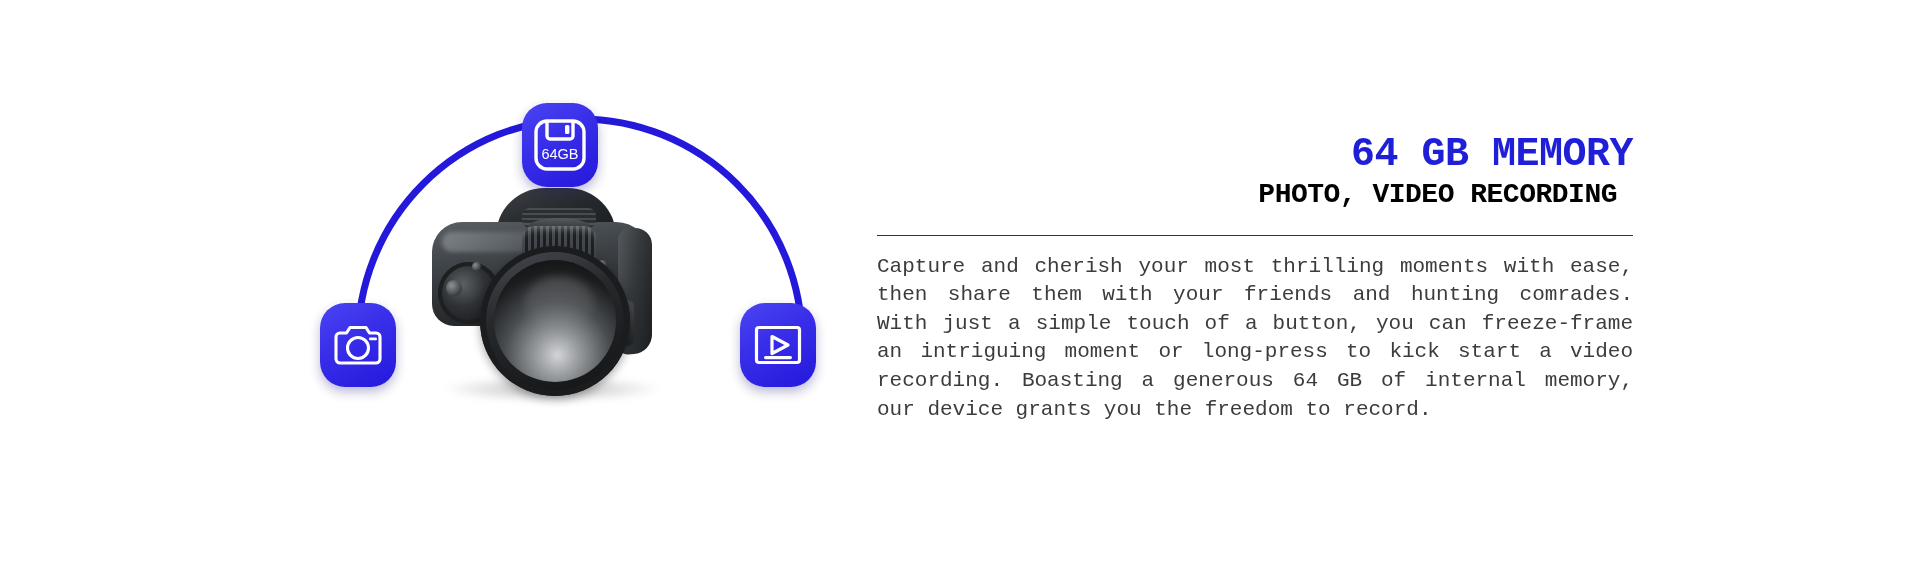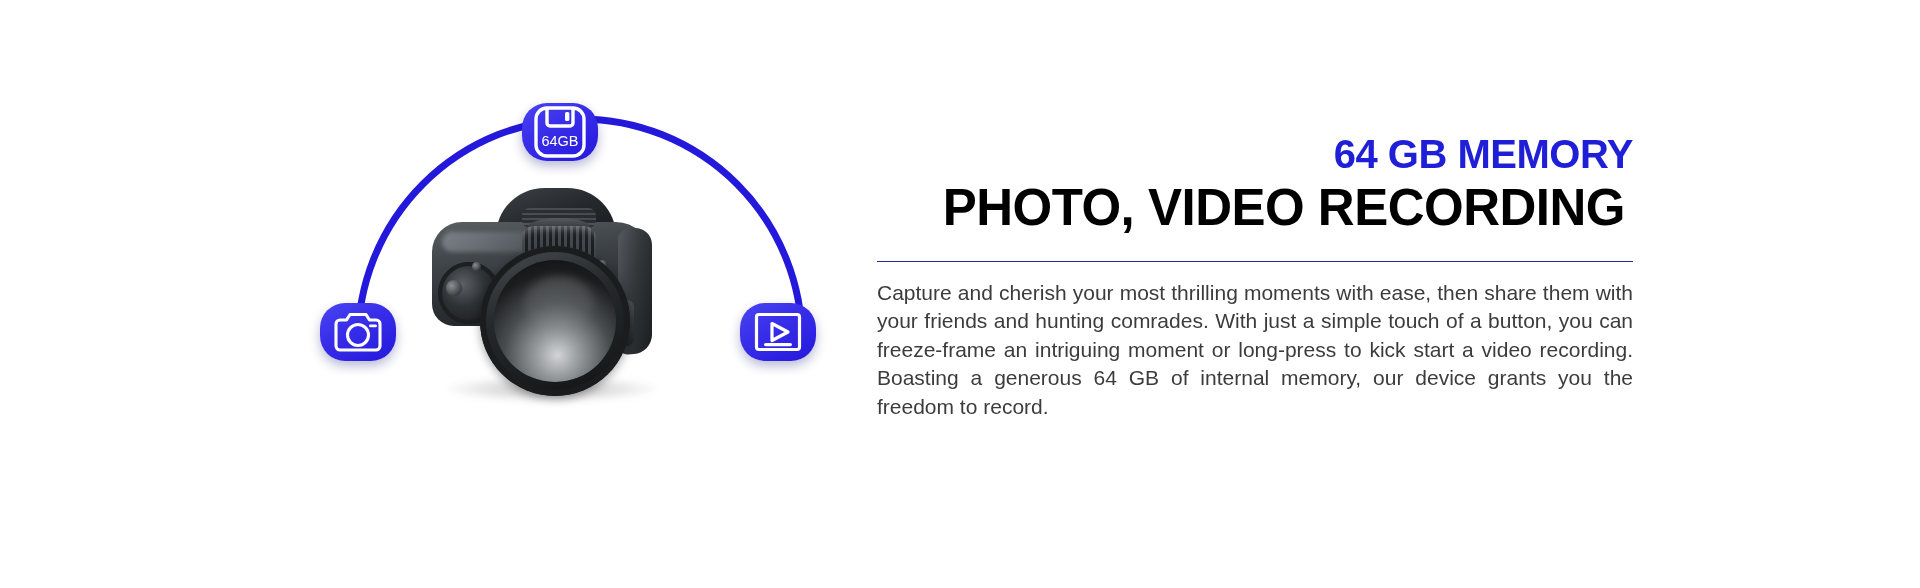--- a/index.html
+++ b/index.html
@@ -197,21 +197,21 @@
     border-radius: 50%;
     background: radial-gradient(circle at 35% 35%, #8a8e92, #17191a);
   }
   .scope-dot.d1 { left: 54px; top: 74px; }
   .scope-dot.d2 { left: 180px; top: 72px; }
 
   
   .icon-tile {
     position: absolute;
     width: 76px;
-    height: 58px;
+    height: 84px;
     border-radius: 25px;
     background: linear-gradient(150deg, #4a45f2 0%, #3a30ea 38%, #2418db 100%);
     box-shadow: 0 5px 11px rgba(25,25,120,.30);
     display: flex;
     align-items: center;
     justify-content: center;
   }
   #tile-memory { left: 222px; top: 18px; }
   #tile-photo  { left: 20px;  top: 218px; }
   #tile-video  { left: 440px; top: 218px; }
@@ -221,42 +221,43 @@
     width: 56px;
     height: 56px;
   }
   .tile-glyph-memory { width: 58px; height: 58px; }
 
   
   #text-column {
     position: relative;
     flex: 1 1 auto;
     height: 588px;
+    font-family: Liberation Mono, monospace;
   }
   #text-block {
     position: absolute;
     left: -3px;
     top: 132px;
     width: 756px;
   }
   #heading-group {
     text-align: right;
   }
   #heading-primary {
     margin: 0;
     font-size: 40px;
     font-weight: bold;
     letter-spacing: -0.5px;
     line-height: 1.13;
     color: #1f1fd8;
     text-transform: uppercase;
   }
   #heading-secondary {
-    margin: 2px 8px 0 0;
-    font-size: 51px;
+    margin: 2px 16px 0 0;
+    font-size: 28px;
     font-weight: bold;
     letter-spacing: -0.5px;
     line-height: 1.13;
     color: #000000;
     text-transform: uppercase;
   }
   #heading-divider {
     margin: 24px 0 0 0;
     height: 0;
     border: 0;

